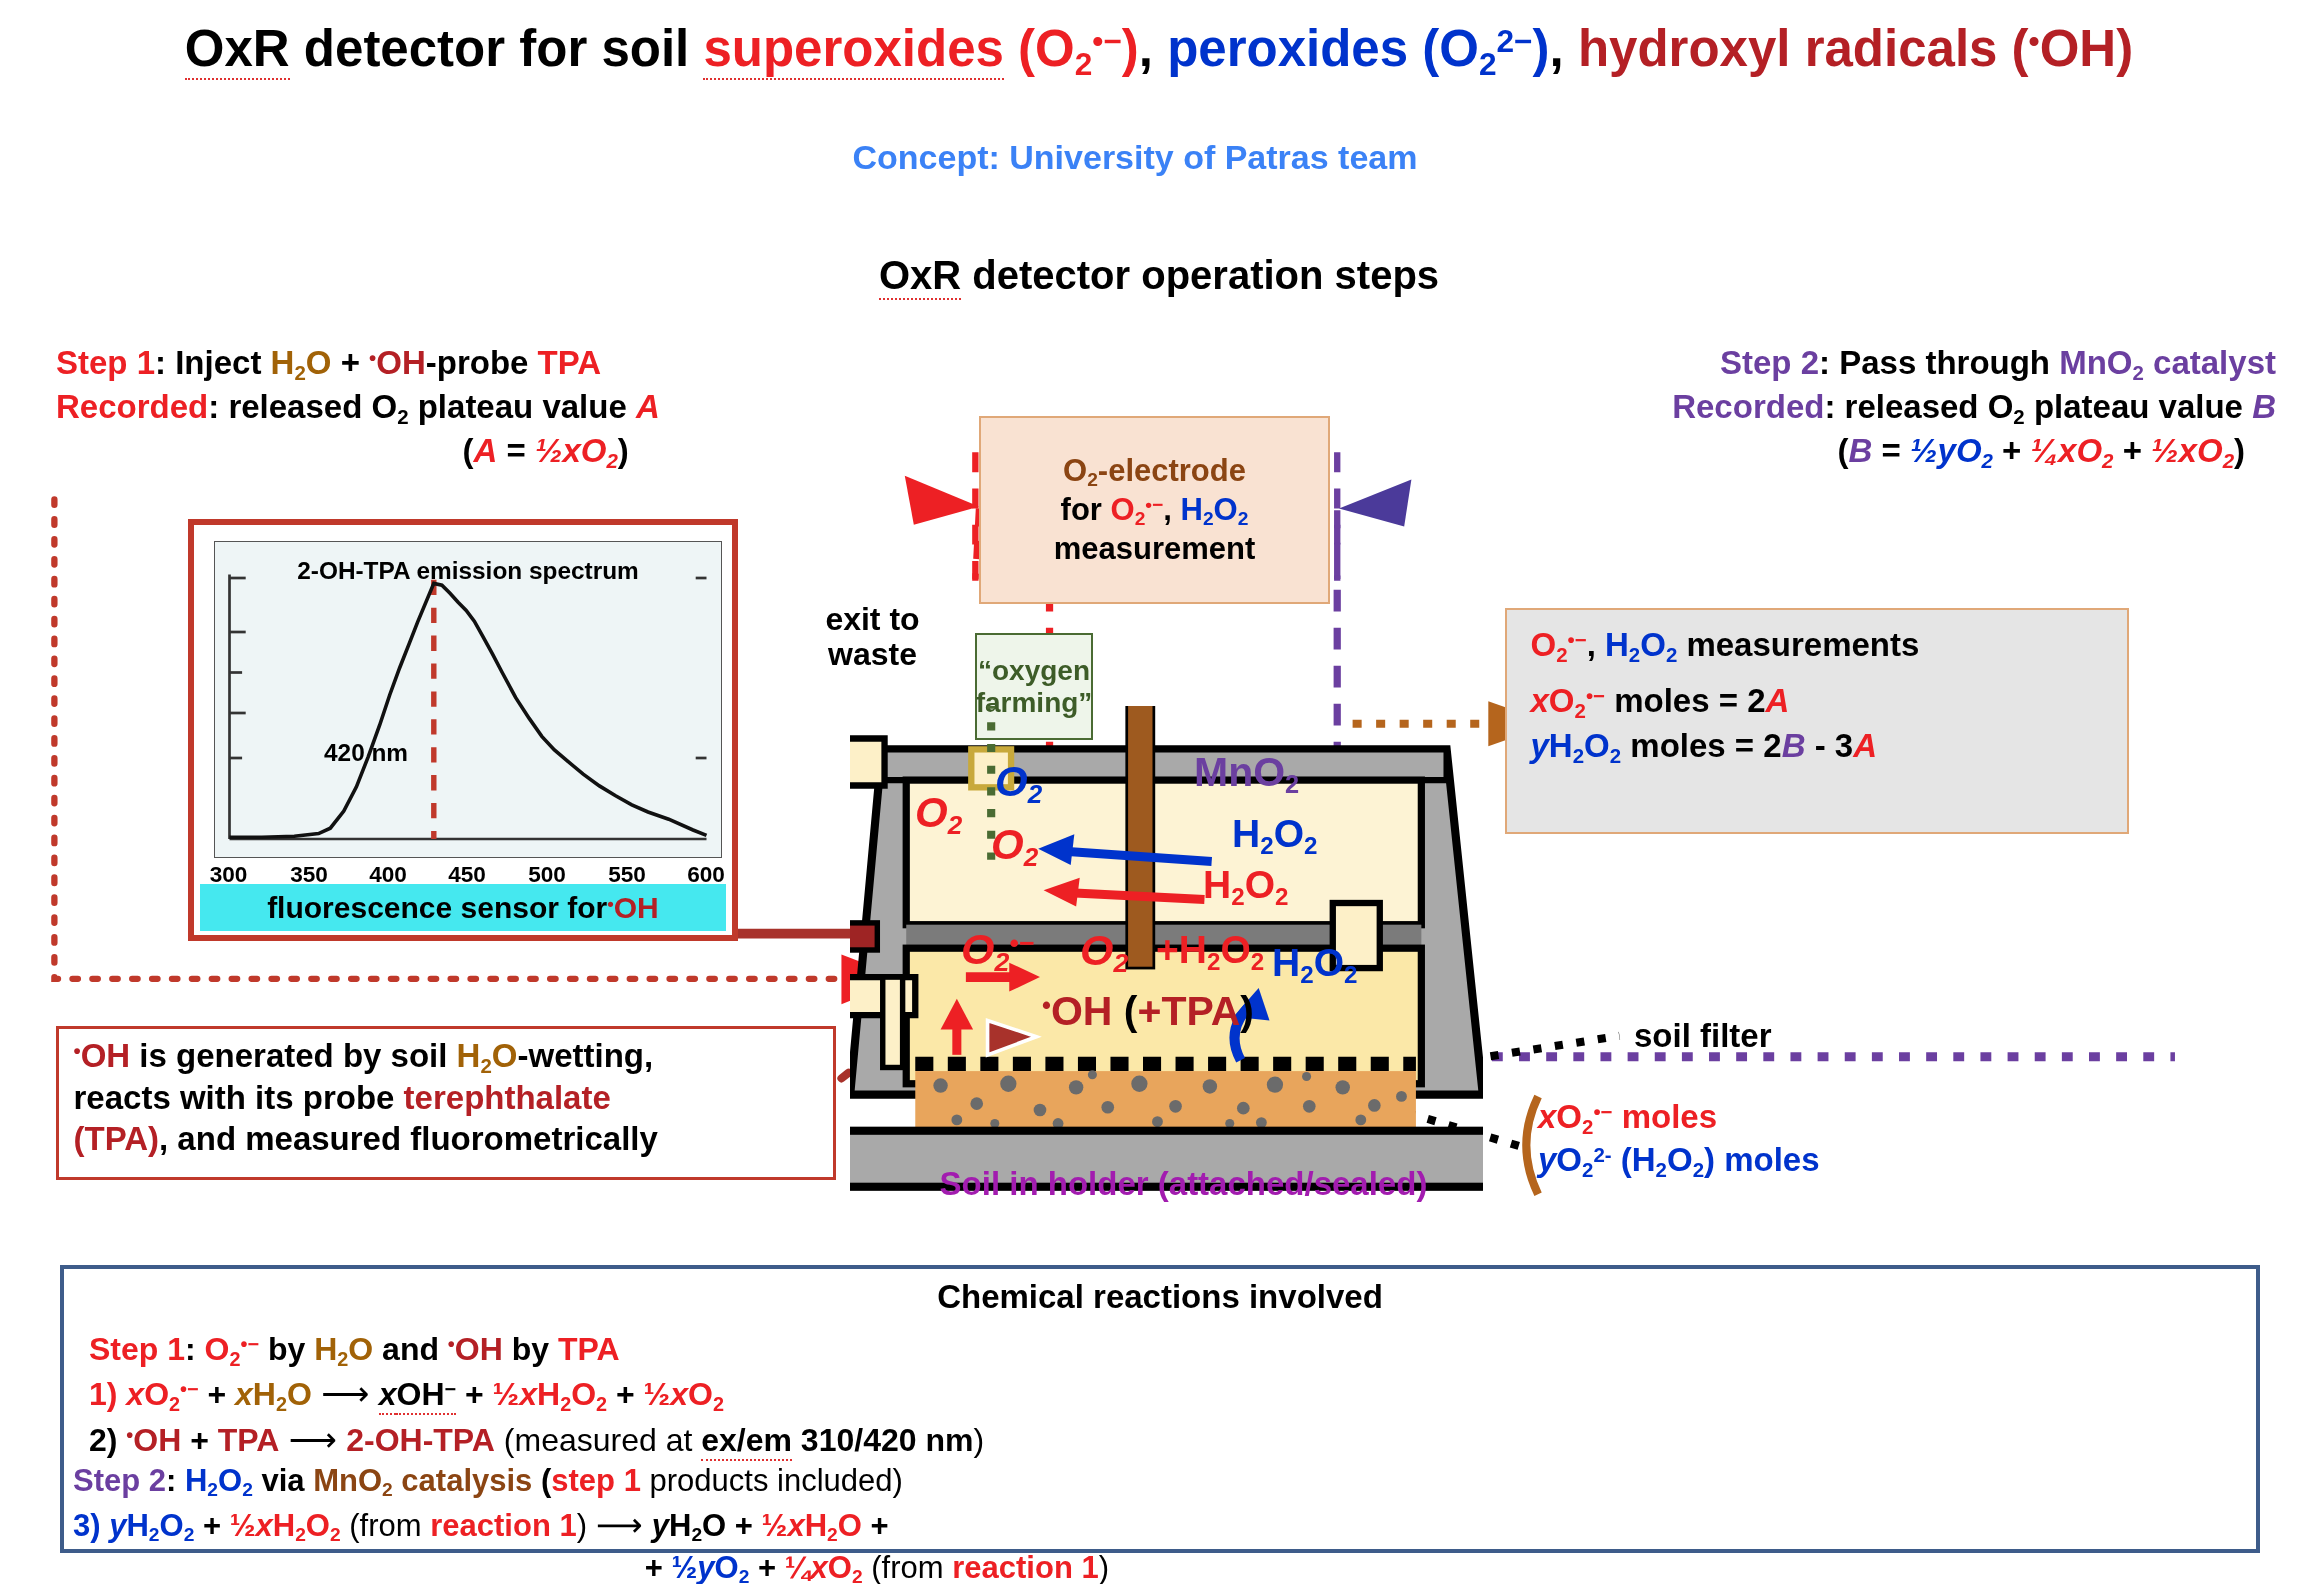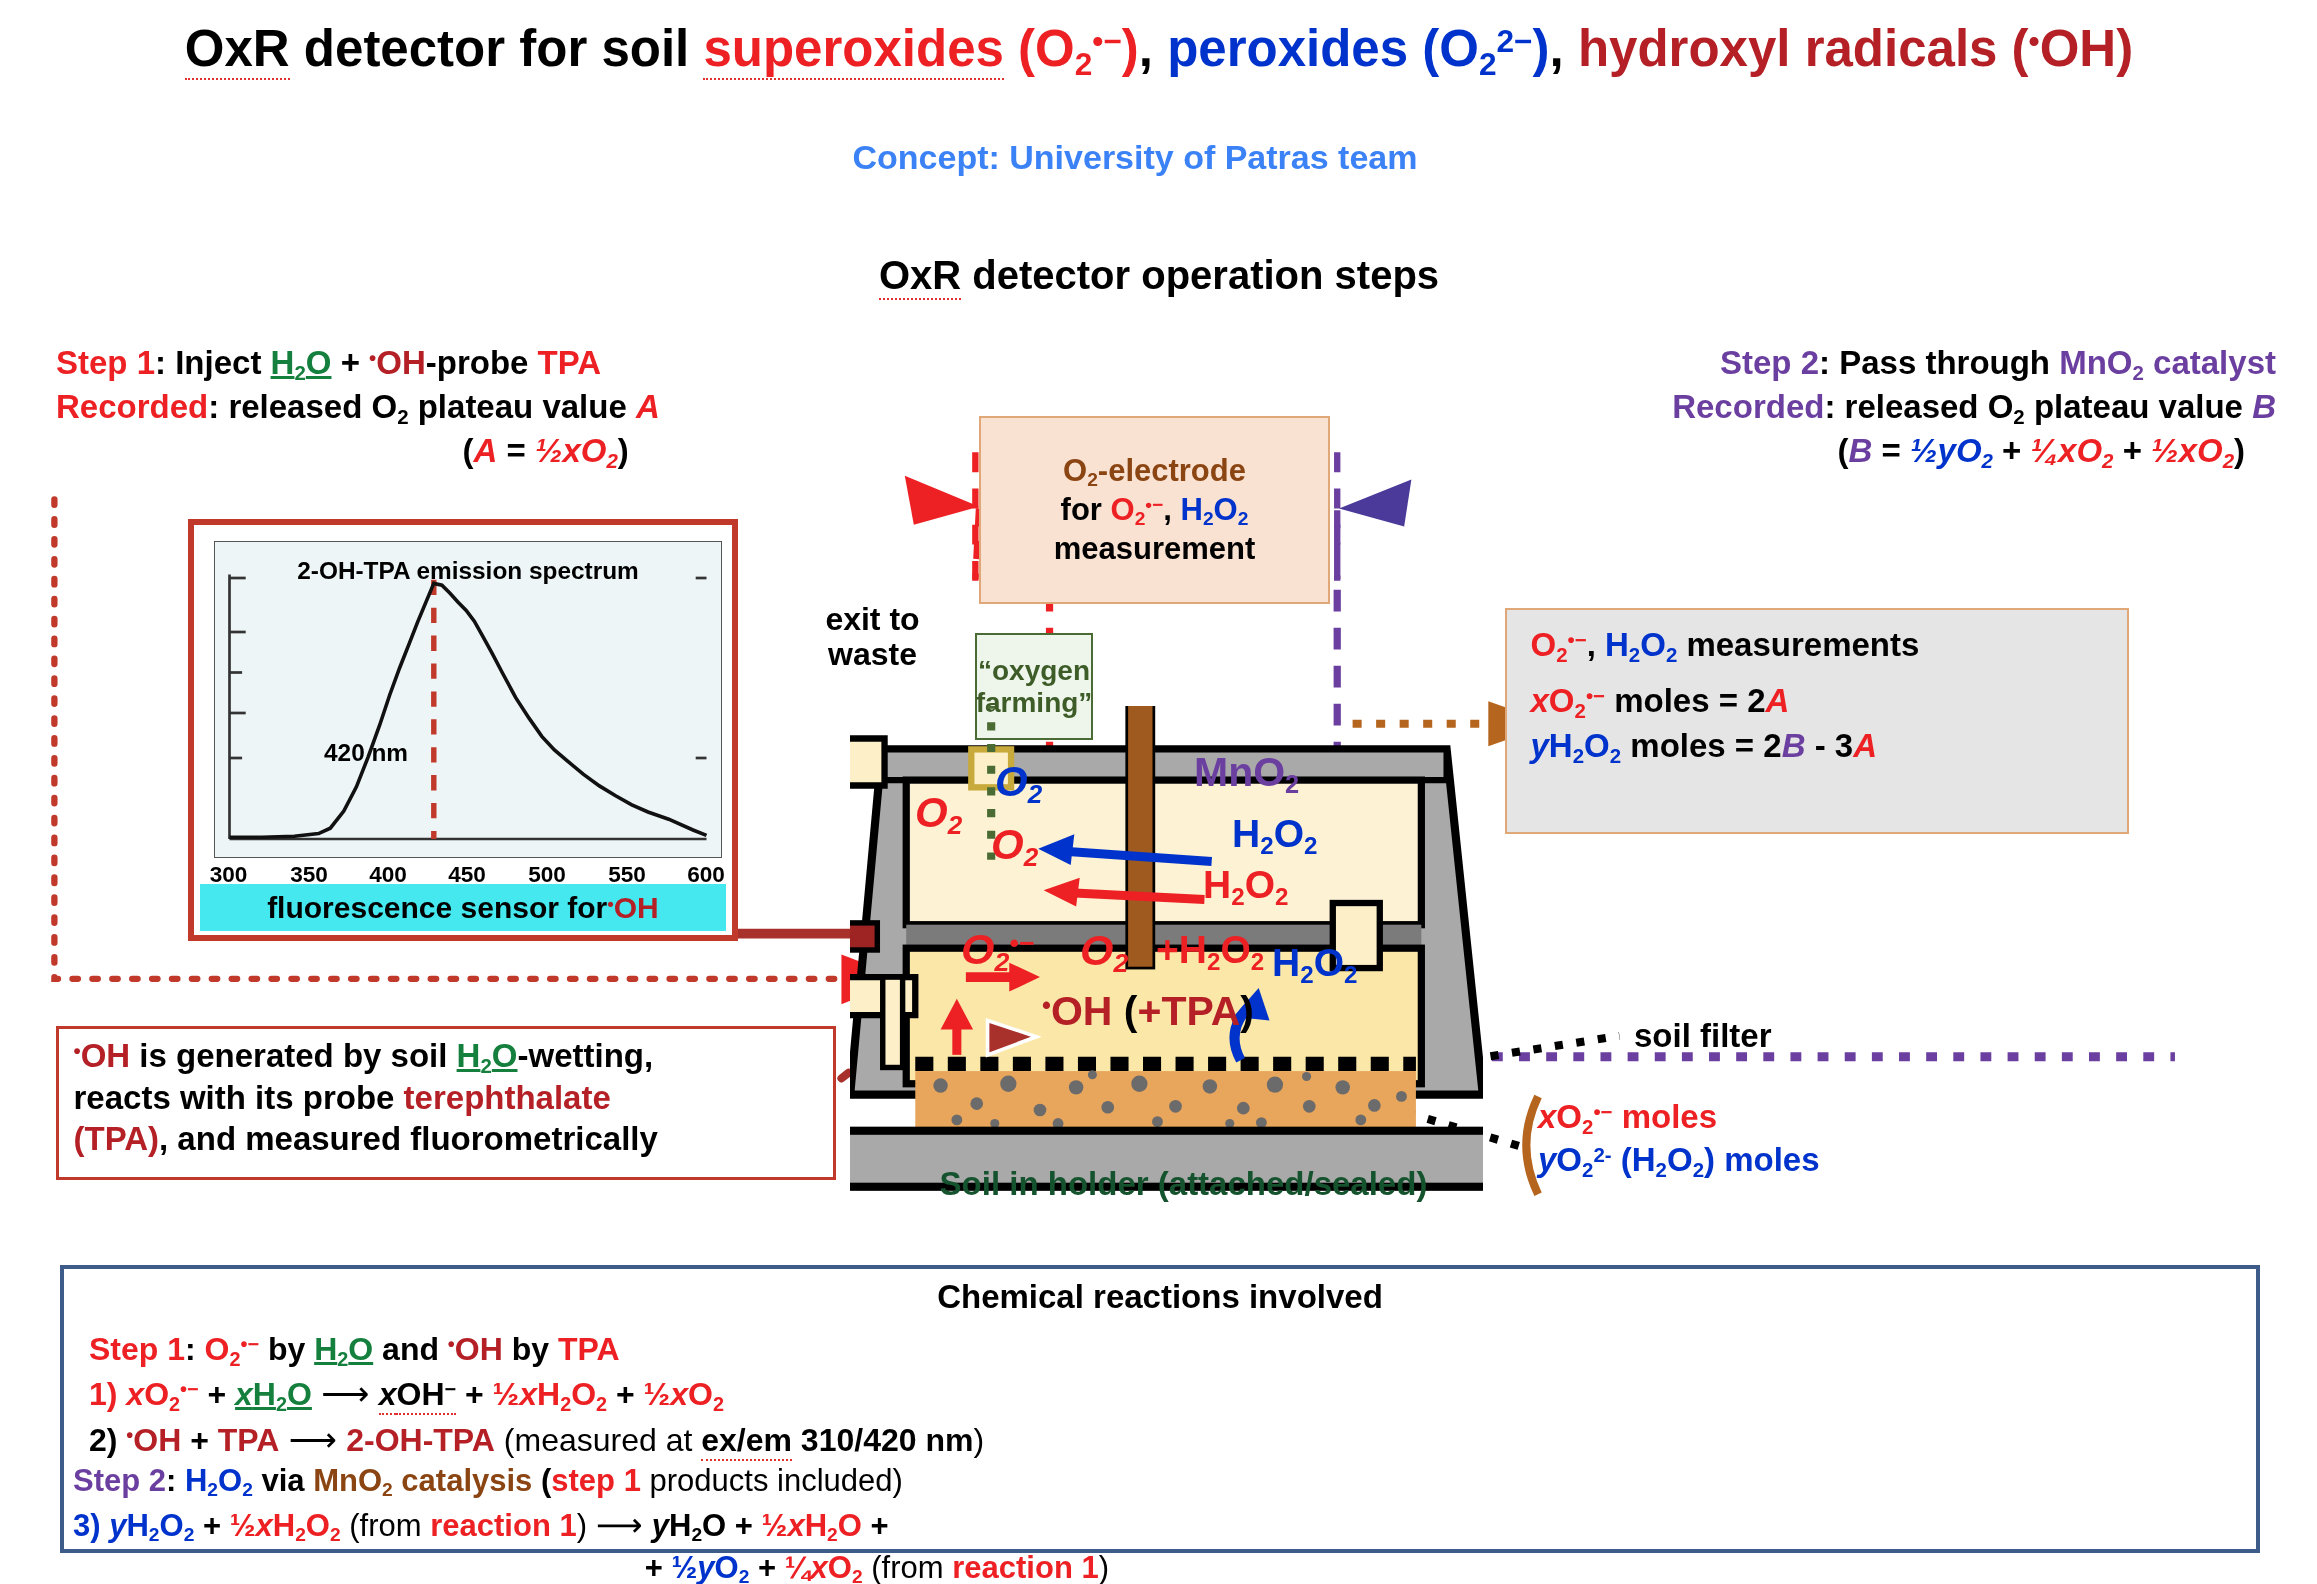--- a/index.html
+++ b/index.html
@@ -13,21 +13,21 @@
   }
   .abs { position:absolute; }
   sub { font-size:0.62em; vertical-align:-0.28em; }
   sup { font-size:0.62em; vertical-align:0.45em; }
   .b { font-weight:bold; }
   .i { font-style:italic; }
   .red    { color:#ed2024; }
   .dkred  { color:#b42025; }
   .blue   { color:#0033cc; }
   .purple { color:#6b3fa0; }
-  .green  { color:#15803d;text-decoration:underline; }
+  .green  { color:#a16207; }
   .brown  { color:#8b4513; }
   .black  { color:#000000; }
 
   
   #title {
     top:22px; left:0; width:2318px; text-align:center;
     font-size:51px; font-weight:bold; line-height:1.05;
     white-space:nowrap;
   }
   #subtitle {
@@ -102,21 +102,21 @@
   }
 
   #ohBox {
     left:56px; top:1026px; width:780px; height:154px;
     border:3.6px solid #c0392b; background:#fff;
     padding:7.2px 14.5px; font-size:33px; font-weight:bold; line-height:1.24;
   }
 
   #soilFilterLbl { left:1634px; top:1017px; font-size:33px; font-weight:bold; color:#000; }
   #molesLbl { left:1538px; top:1096px; font-size:33px; font-weight:bold; line-height:1.25; }
-  #soilHolderLbl { left:876px; top:1165px; width:615px; text-align:center; font-size:33px; font-weight:bold; color:#14532d; }
+  #soilHolderLbl { left:876px; top:1165px; width:615px; text-align:center; font-size:33px; font-weight:bold; color:#a21caf; }
 
   
   #rxBox {
     left:60px; top:1265px; width:2200px; height:288px;
     border:4.5px solid #3e5c8a; background:#ffffff;
   }
   #rxTitle { text-align:center; font-size:33px; font-weight:bold; color:#000; margin-top:9px; }
   #rxCols { display:flex; margin-top:13px;flex-direction:column; }
   #rxLeft  { width:1105px; padding-left:25px; font-size:32px; font-weight:bold; line-height:1.3; }
   #rxRight { width:1067px; padding-left:9px; font-size:31px; font-weight:bold; line-height:1.3; }

